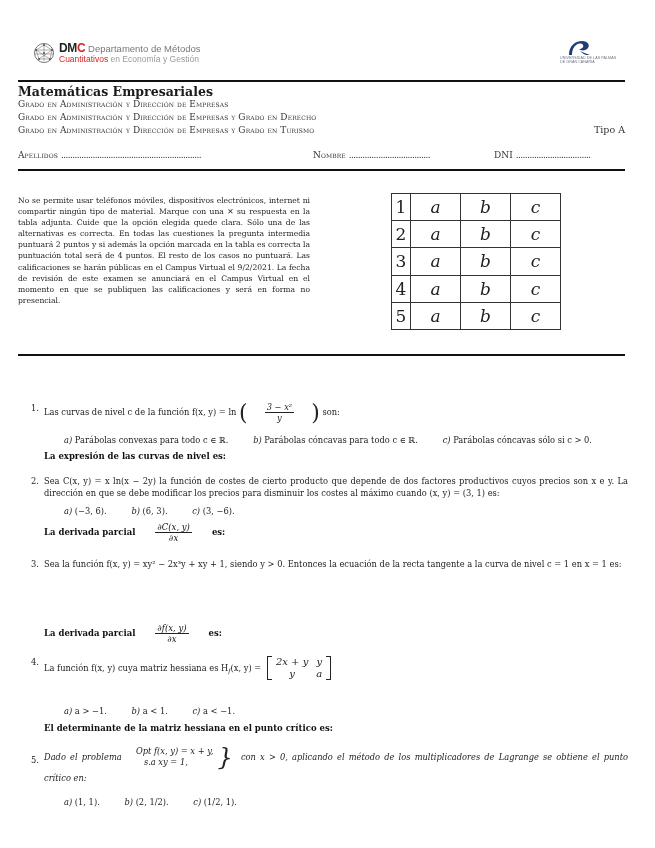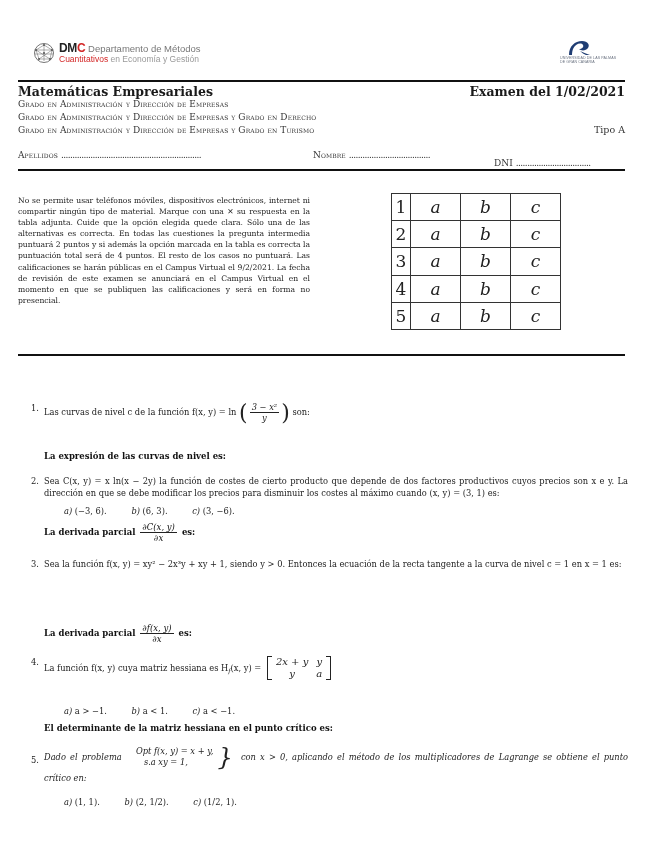--- a/index.html
+++ b/index.html
@@ -40,21 +40,21 @@
 
   .section-title { position: absolute; left: 0; width: 655px; top: 376px; text-align: center; font-size: 14px; font-variant: small-caps; letter-spacing: 0.5px; color: #222; }
 
   .q { position: absolute; left: 31px; width: 597px; font-size: 8.3px; line-height: 12px; color: #222; }
   .q .n { position: absolute; left: 0; }
   .q .body { margin-left: 13px; text-align: justify; }
   .opts { position: absolute; left: 64px; font-size: 8.3px; color: #222; white-space: nowrap; }
   .opts span.o { margin-right: 22px; }
   .opts i { font-style: italic; }
   .sub { position: absolute; left: 44px; font-size: 8.5px; font-weight: bold; color: #111; white-space: nowrap; }
-  .frac { display: inline-block; vertical-align: middle; text-align: center; font-weight: normal; font-style: italic; line-height: 10px; margin: 0 2px; }
+  .frac { display: inline-block; vertical-align: middle; text-align: center; font-weight: normal; font-style: italic; line-height: 10px; margin: 0 17px; }
   .frac .top { display: block; border-bottom: 0.8px solid #222; padding: 0 2px; }
   .frac .bot { display: block; }
   .paren { font-size: 22px; vertical-align: middle; font-weight: 200; }
   .matrix { display: inline-block; vertical-align: middle; border-left: 1px solid #222; border-right: 1px solid #222; padding: 0 4px; position: relative; line-height: 12px; margin: 0 3px; }
   .matrix::before, .matrix::after { content: ""; position: absolute; width: 4px; top: 0; bottom: 0; border-top: 1px solid #222; border-bottom: 1px solid #222; }
   .matrix::before { left: 0; }
   .matrix::after { right: 0; }
   .matrix table { border-collapse: collapse; }
   .matrix td { padding: 0 4px; font-style: italic; font-size: 10px; text-align: center; }
   .system { display: inline-block; vertical-align: middle; line-height: 11px; margin: 0 4px 0 10px; }
@@ -87,36 +87,35 @@
       <path d="M3 15 C3 6 9 1 16 1 C22 1 24 5 22 8 C20 11 15 11 13 9 C16 9 18 7 17 5 C15 2 9 4 7 9 C6 12 6 14 6 15 Z" fill="#1f3d73"></path>
       <path d="M14 11 C17 12 20 14 24 15 L20 15 C18 14 16 13 14 11 Z" fill="#1f3d73"></path>
     </svg>
     <div class="ul">UNIVERSIDAD DE LAS PALMAS</div>
     <div class="ul">DE GRAN CANARIA</div>
   </div>
 
   <div class="rule-thick" style="top:80px;"></div>
 
   <div class="course-title">Matemáticas Empresariales</div>
-  <div class="exam-date">Examen del 1/02/2021</div>
 
   <div class="degree sc" style="top:99px;">Grado en Administración y Dirección de Empresas</div>
   <div class="degree sc" style="top:112px;">Grado en Administración y Dirección de Empresas y Grado en Derecho</div>
   <div class="degree sc" style="top:125px;">Grado en Administración y Dirección de Empresas y Grado en Turismo</div>
   <div class="tipo">Tipo A</div>
 
   <div class="id-line" style="left:18px;">
     <span class="sc">Apellidos</span>
     <span style="letter-spacing:-0.6px">..............................................................</span>
   </div>
   <div class="id-line" style="left:313px;">
     <span class="sc">Nombre</span>
     <span style="letter-spacing:-0.6px">....................................</span>
   </div>
-  <div class="id-line" style="left:494px;margin-top:8px;">
+  <div class="id-line" style="left:494px;">
     <span class="sc">DNI</span>
     <span style="letter-spacing:-0.6px">.................................</span>
   </div>
 
   <div class="rule-thick" style="top:169px;"></div>
 
   <div class="instructions">No se permite usar teléfonos móviles, dispositivos electrónicos, internet ni compartir ningún tipo de material. Marque con una ✕ su respuesta en la tabla adjunta. Cuide que la opción elegida quede clara. Sólo una de las alternativas es correcta. En todas las cuestiones la pregunta intermedia puntuará 2 puntos y si además la opción marcada en la tabla es correcta la puntuación total será de 4 puntos. El resto de los casos no puntuará. Las calificaciones se harán públicas en el Campus Virtual el 9/2/2021. La fecha de revisión de este examen se anunciará en el Campus Virtual en el momento en que se publiquen las calificaciones y será en forma no presencial.</div>
 
   <table class="answer-table">
     <tbody>
@@ -156,20 +155,25 @@
   <div class="rule-thick" style="top:354px;"></div>
 
 
   <div class="q" style="top:402px;">
     <span class="n">1.</span>
     <div class="body">
       <span>Las curvas de nivel c de la función f(x, y) = ln</span>
       <span class="paren">(</span><span class="frac"><span class="top">3 − x²</span><span class="bot">y</span></span><span class="paren">)</span>
       <span>son:</span>
     </div>
+  </div>
+  <div class="opts" style="top:435px;">
+    <span class="o"><i>a)</i> <span>Parábolas convexas para todo c ∈ ℝ.</span></span>
+    <span class="o"><i>b)</i> <span>Parábolas cóncavas para todo c ∈ ℝ.</span></span>
+    <span class="o"><i>c)</i> <span>Parábolas cóncavas sólo si c &gt; 0.</span></span>
   </div>
   <div class="sub" style="top:451px;">La expresión de las curvas de nivel es:</div>
 
   <div class="q" style="top:475px;">
     <span class="n">2.</span>
     <div class="body">Sea C(x, y) = x ln(x − 2y) la función de costes de cierto producto que depende de dos factores productivos cuyos precios son x e y. La dirección en que se debe modificar los precios para disminuir los costes al máximo cuando (x, y) = (3, 1) es:</div>
   </div>
   <div class="opts" style="top:506px;">
     <span class="o"><i>a)</i> <span>(−3, 6).</span></span>
     <span class="o"><i>b)</i> <span>(6, 3).</span></span>

